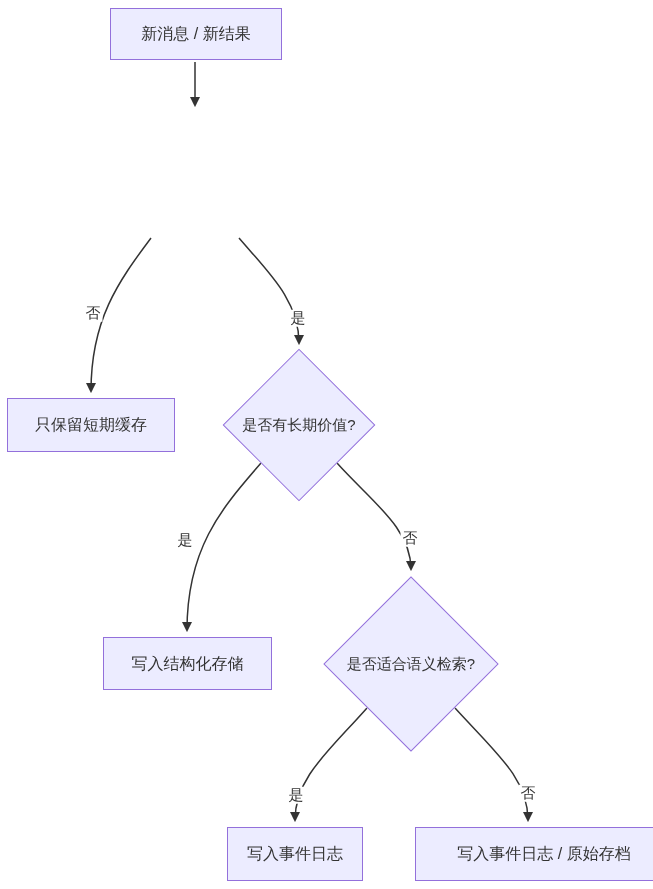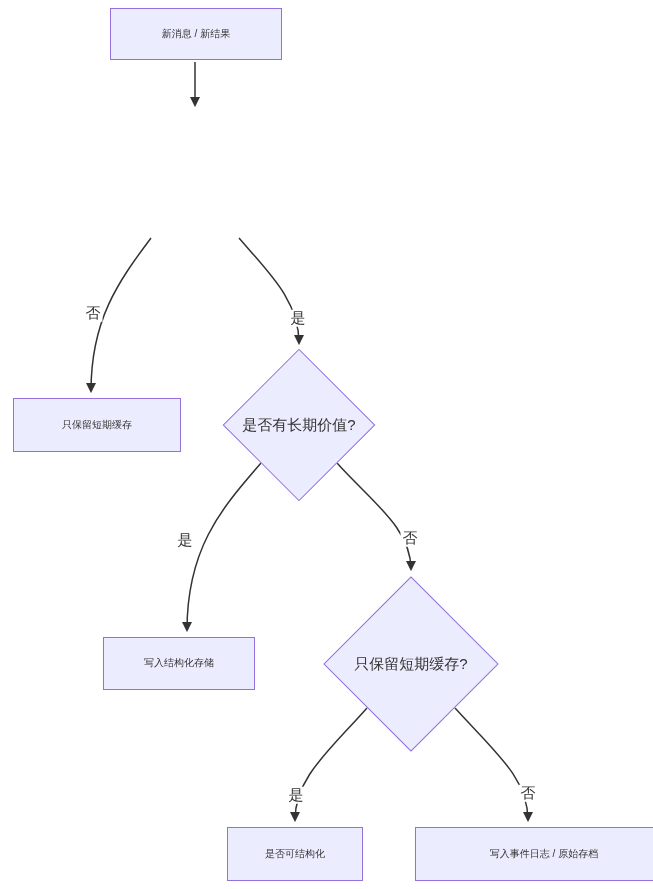--- a/index.html
+++ b/index.html
@@ -26,21 +26,21 @@
   }
   .node-rect {
     position: absolute;
     box-sizing: border-box;
     background: #ECECFF;
     border: 1px solid #9370DB;
     display: flex;
     align-items: center;
     justify-content: center;
     text-align: center;
-    font-size: 10px;
+    font-size: 16px;
     line-height: 1.25;
     padding: 0 6px;
   }
   .diamond {
     position: absolute;
   }
   .diamond-shape {
     position: absolute;
     box-sizing: border-box;
     background: #ECECFF;
@@ -84,45 +84,45 @@
     <path d="M261,463 C225,505 187,545 187,630" fill="none" stroke="#333333" stroke-width="1.5" marker-end="url(#arrow)"></path>
     <path d="M337,463 C372,502 411,528 411,569" fill="none" stroke="#333333" stroke-width="1.5" marker-end="url(#arrow)"></path>
     <path d="M367,708 C328,752 295,778 295,820" fill="none" stroke="#333333" stroke-width="1.5" marker-end="url(#arrow)"></path>
     <path d="M455,708 C495,752 528,778 528,820" fill="none" stroke="#333333" stroke-width="1.5" marker-end="url(#arrow)"></path>
   </svg>
 
   <div class="node-rect" style="left:110px; top:8px; width:172px; height:52px;">
     <span>新消息 / 新结果</span>
   </div>
 
-  <div class="node-rect" style="left:13px; top:398px; width:168px; height:54px;">
+  <div class="node-rect" style="left:7px; top:398px; width:168px; height:54px;">
     <span>只保留短期缓存</span>
   </div>
 
-  <div class="node-rect" style="left:103px; top:637px; width:152px; height:53px;">
+  <div class="node-rect" style="left:103px; top:637px; width:169px; height:53px;">
     <span>写入结构化存储</span>
   </div>
 
   <div class="node-rect" style="left:227px; top:827px; width:136px; height:54px;">
-    <span>是否可结构化</span>
+    <span>写入事件日志</span>
   </div>
 
   <div class="node-rect" style="left:415px; top:827px; width:258px; height:54px;text-align:right;">
     <span>写入事件日志 / 原始存档</span>
   </div>
 
 
   <div class="diamond" style="left:223px; top:349px; width:152px; height:152px;">
     <div class="diamond-shape" style="left:22px; top:22px; width:108px; height:108px;"></div>
     <div class="diamond-label">是否有长期价值?</div>
   </div>
 
   <div class="diamond" style="left:323px; top:576px; width:176px; height:176px;">
     <div class="diamond-shape" style="left:26px; top:26px; width:124px; height:124px;"></div>
-    <div class="diamond-label">只保留短期缓存?</div>
+    <div class="diamond-label">是否适合语义检索?</div>
   </div>
 
   <span class="edge-label" style="left:93px; top:313px;">否</span>
   <span class="edge-label" style="left:298px; top:318px;">是</span>
   <span class="edge-label" style="left:185px; top:540px;">是</span>
   <span class="edge-label" style="left:410px; top:538px;">否</span>
   <span class="edge-label" style="left:296px; top:795px;">是</span>
   <span class="edge-label" style="left:528px; top:793px;">否</span>
 
 </div>

